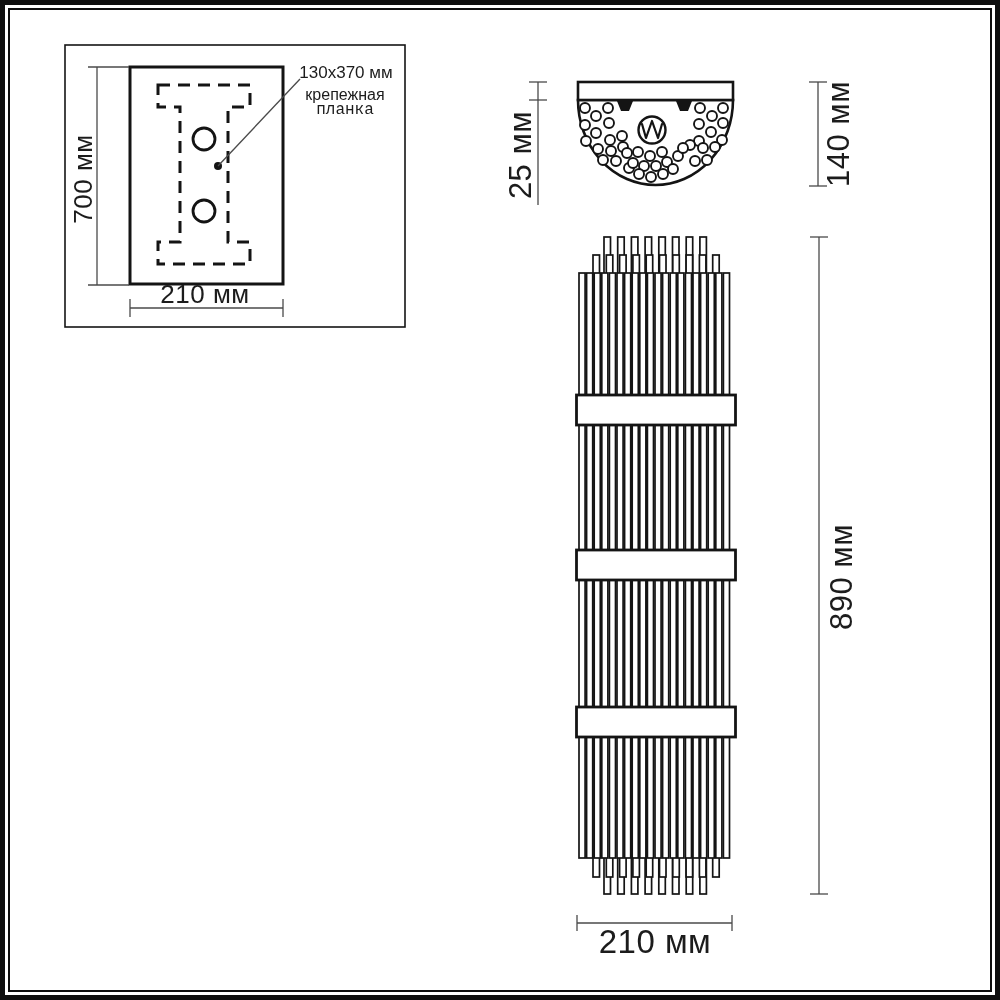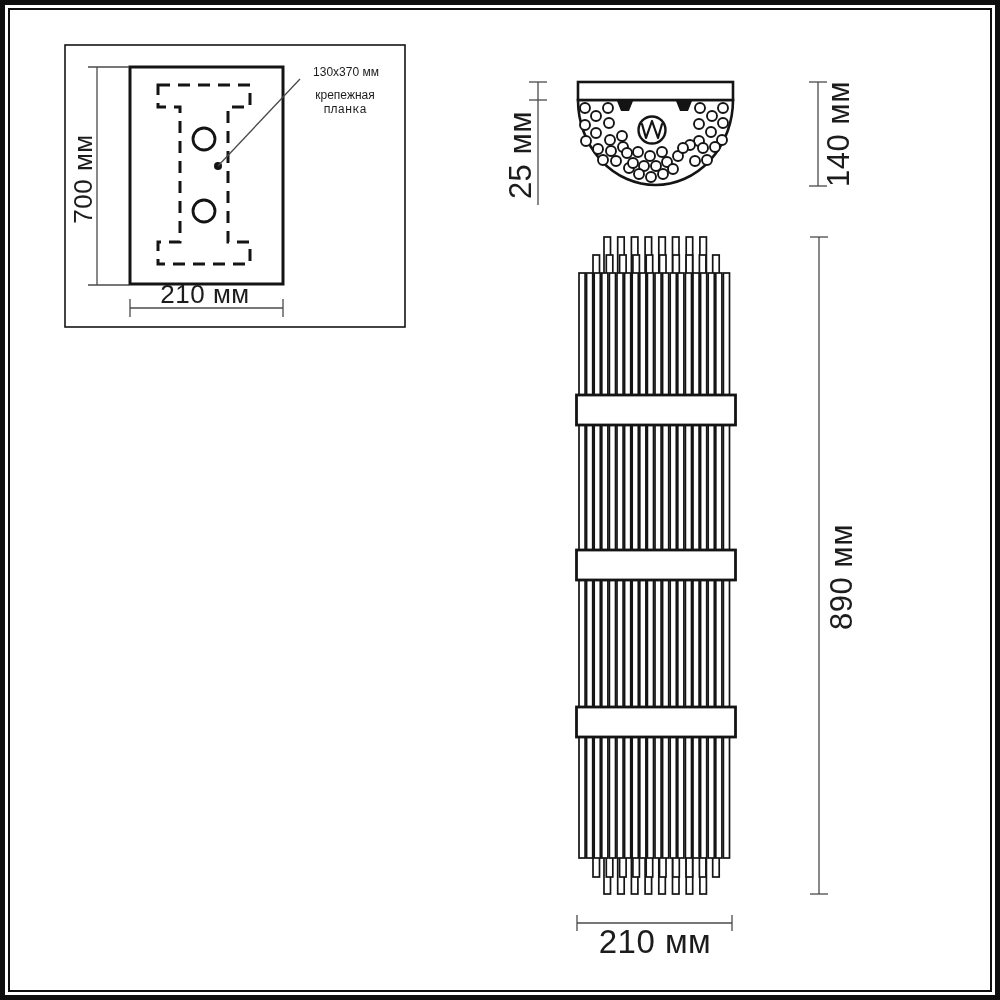--- a/index.html
+++ b/index.html
@@ -11,22 +11,22 @@
   .frame-inner{position:absolute;inset:8px;border:2px solid #0e0e0e;pointer-events:none;}
   #art{position:absolute;left:0;top:0;}
   .lbl{
     position:absolute;color:#1c1c1c;white-space:nowrap;
     transform:translate(-50%,-50%);line-height:1;letter-spacing:0.5px;
   }
   .lbl.rot{transform:translate(-50%,-50%) rotate(-90deg);}
   .f31{font-size:31px;}
   .f33{font-size:33px;}
   .f26{font-size:26px;}
-  .f17{font-size:12px;letter-spacing:0;}
-  .f16{font-size:12px;letter-spacing:0;}
+  .f17{font-size:17px;letter-spacing:0;}
+  .f16{font-size:16px;letter-spacing:0;}
 </style>
 </head>
 <body>
 
 <div id="stage">
   <div class="frame-outer"></div>
   <div class="frame-inner"></div>
 
   <svg id="art" width="1000" height="1000" viewBox="0 0 1000 1000">
 

